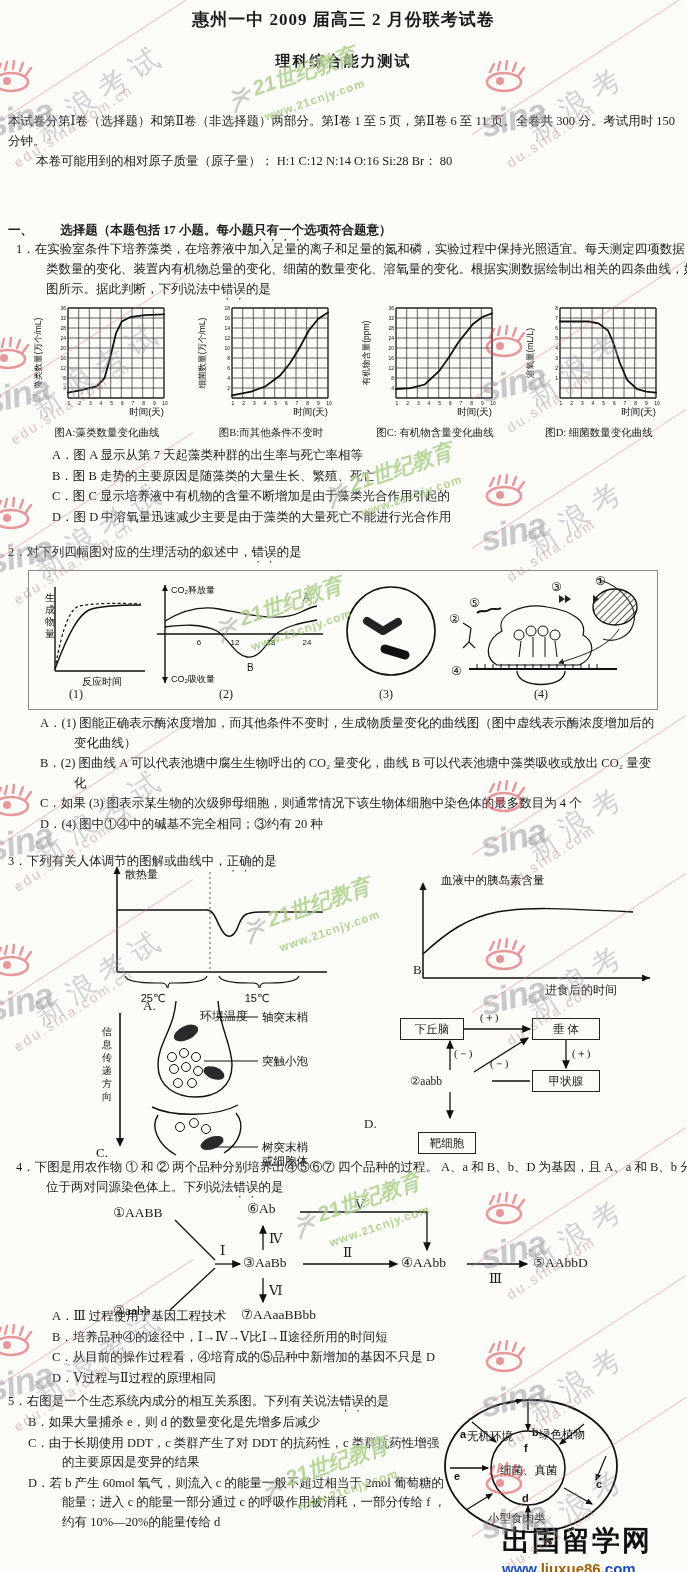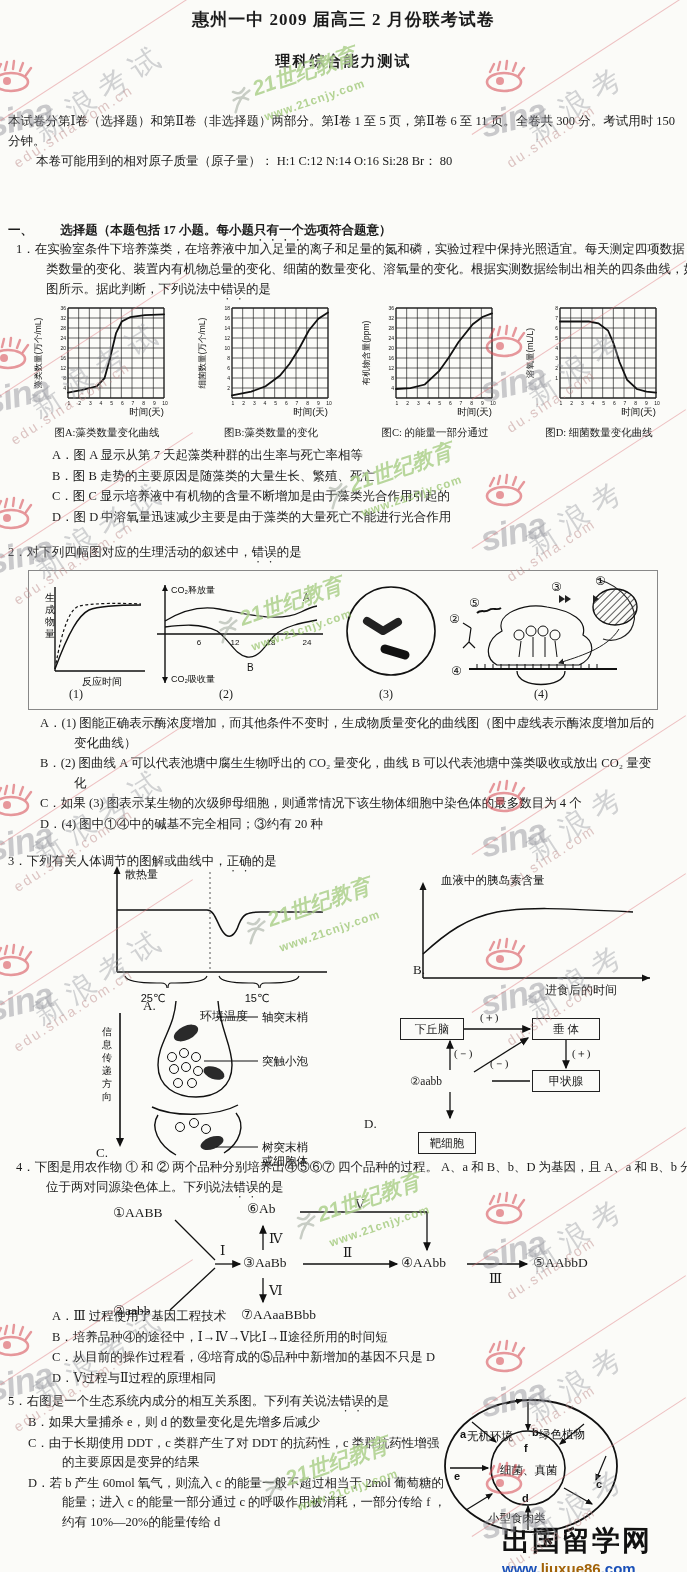--- a/index.html
+++ b/index.html
@@ -157,21 +157,21 @@
           <text x="79.66666666666666" y="105" text-anchor="middle" font-size="5">5</text>
           <text x="90.33333333333334" y="105" text-anchor="middle" font-size="5">6</text>
           <text x="101" y="105" text-anchor="middle" font-size="5">7</text>
           <text x="111.66666666666667" y="105" text-anchor="middle" font-size="5">8</text>
           <text x="122.33333333333333" y="105" text-anchor="middle" font-size="5">9</text>
           <text x="133" y="105" text-anchor="middle" font-size="5">10</text>
           <path d="M36.0,95.3 L55.2,91.7 L69.6,86.3 L84.0,75.5 L93.6,63.8 L103.2,48.5 L112.8,30.5 L122.4,18.8 L132.0,12.5" fill="none" stroke="#111" stroke-width="1.8" stroke-linecap="round"></path>
           <text x="9" y="53" font-size="8.5" text-anchor="middle" transform="rotate(-90 9 53)">细菌数量(万个/mL)</text>
           <text x="132" y="115" font-size="9.5" text-anchor="end">时间(天)</text>
         </svg>
-      <div class="q1cap">图B:藻类数量的变化</div>
+      <div class="q1cap">图B:而其他条件不变时</div>
     </div>
     <div class="q1chart">
       <svg width="150" height="122">
           <line x1="36" y1="8" x2="36" y2="98" stroke="#222" stroke-width="1.4"></line>
           <line x1="36" y1="8" x2="132" y2="8" stroke="#222" stroke-width="1.4"></line>
           <line x1="46.666666666666664" y1="8" x2="46.666666666666664" y2="98" stroke="#222" stroke-width="0.7"></line>
           <line x1="36" y1="18" x2="132" y2="18" stroke="#222" stroke-width="0.7"></line>
           <line x1="57.33333333333333" y1="8" x2="57.33333333333333" y2="98" stroke="#222" stroke-width="0.7"></line>
           <line x1="36" y1="28" x2="132" y2="28" stroke="#222" stroke-width="0.7"></line>
           <line x1="68" y1="8" x2="68" y2="98" stroke="#222" stroke-width="0.7"></line>
@@ -204,21 +204,21 @@
           <text x="79.66666666666666" y="105" text-anchor="middle" font-size="5">5</text>
           <text x="90.33333333333334" y="105" text-anchor="middle" font-size="5">6</text>
           <text x="101" y="105" text-anchor="middle" font-size="5">7</text>
           <text x="111.66666666666667" y="105" text-anchor="middle" font-size="5">8</text>
           <text x="122.33333333333333" y="105" text-anchor="middle" font-size="5">9</text>
           <text x="133" y="105" text-anchor="middle" font-size="5">10</text>
           <path d="M36.0,89.0 L50.4,88.1 L64.8,84.5 L79.2,71.0 L88.8,57.5 L98.4,42.2 L112.8,24.2 L122.4,17.0 L132.0,13.4" fill="none" stroke="#111" stroke-width="1.8" stroke-linecap="round"></path>
           <text x="9" y="53" font-size="8.5" text-anchor="middle" transform="rotate(-90 9 53)">有机物含量(ppm)</text>
           <text x="132" y="115" font-size="9.5" text-anchor="end">时间(天)</text>
         </svg>
-      <div class="q1cap">图C: 的能量一部分通过</div>
+      <div class="q1cap">图C: 有机物含量变化曲线</div>
     </div>
     <div class="q1chart">
       <svg width="150" height="122">
           <line x1="36" y1="8" x2="36" y2="98" stroke="#222" stroke-width="1.4"></line>
           <line x1="36" y1="8" x2="132" y2="8" stroke="#222" stroke-width="1.4"></line>
           <line x1="46.666666666666664" y1="8" x2="46.666666666666664" y2="98" stroke="#222" stroke-width="0.7"></line>
           <line x1="36" y1="18" x2="132" y2="18" stroke="#222" stroke-width="0.7"></line>
           <line x1="57.33333333333333" y1="8" x2="57.33333333333333" y2="98" stroke="#222" stroke-width="0.7"></line>
           <line x1="36" y1="28" x2="132" y2="28" stroke="#222" stroke-width="0.7"></line>
           <line x1="68" y1="8" x2="68" y2="98" stroke="#222" stroke-width="0.7"></line>

